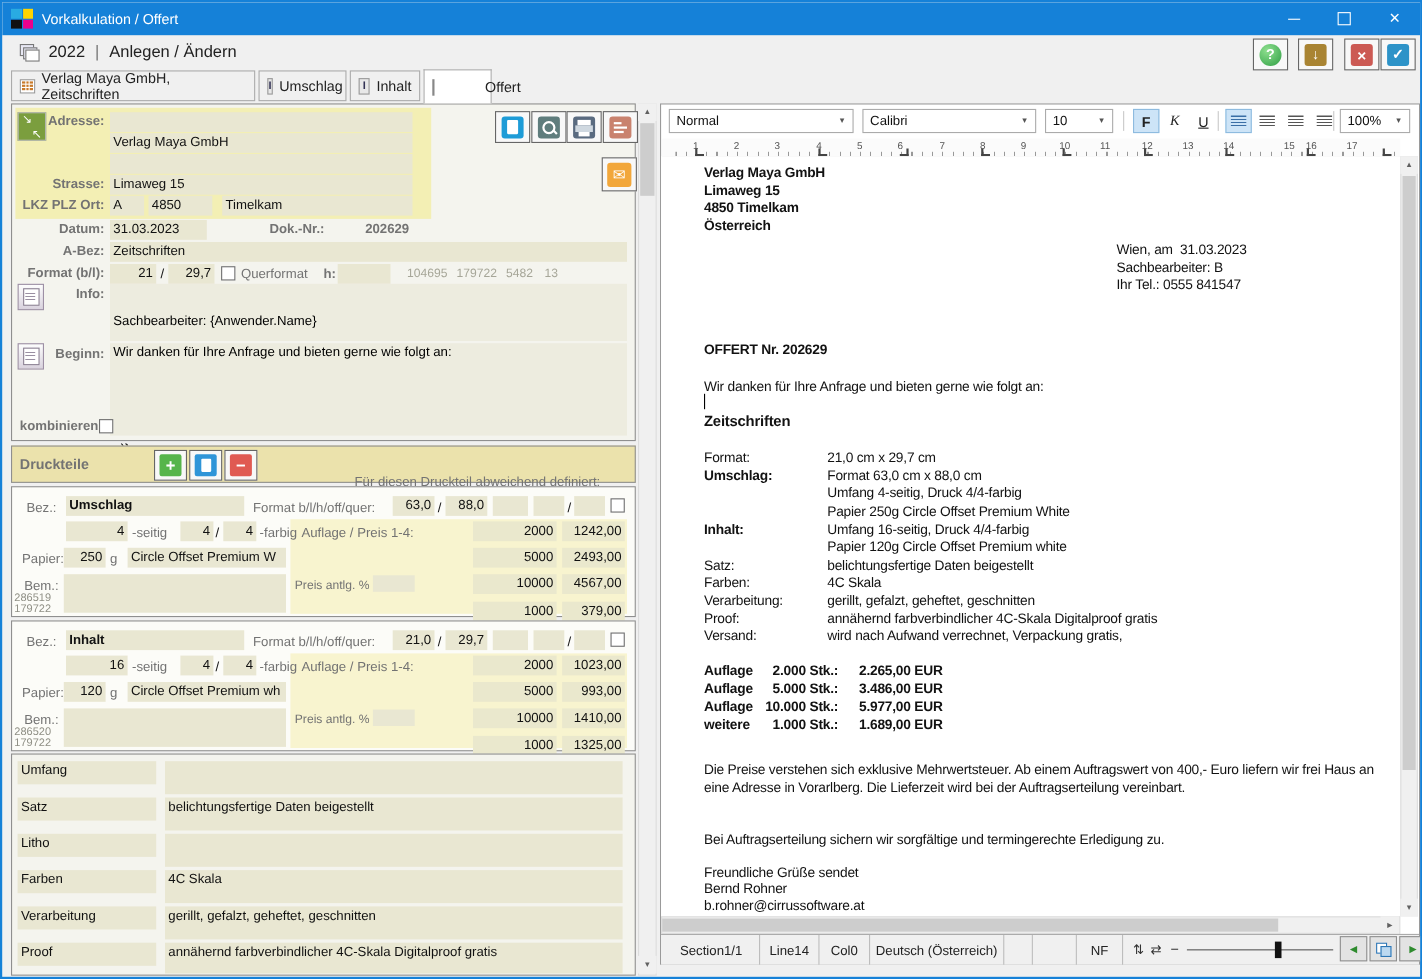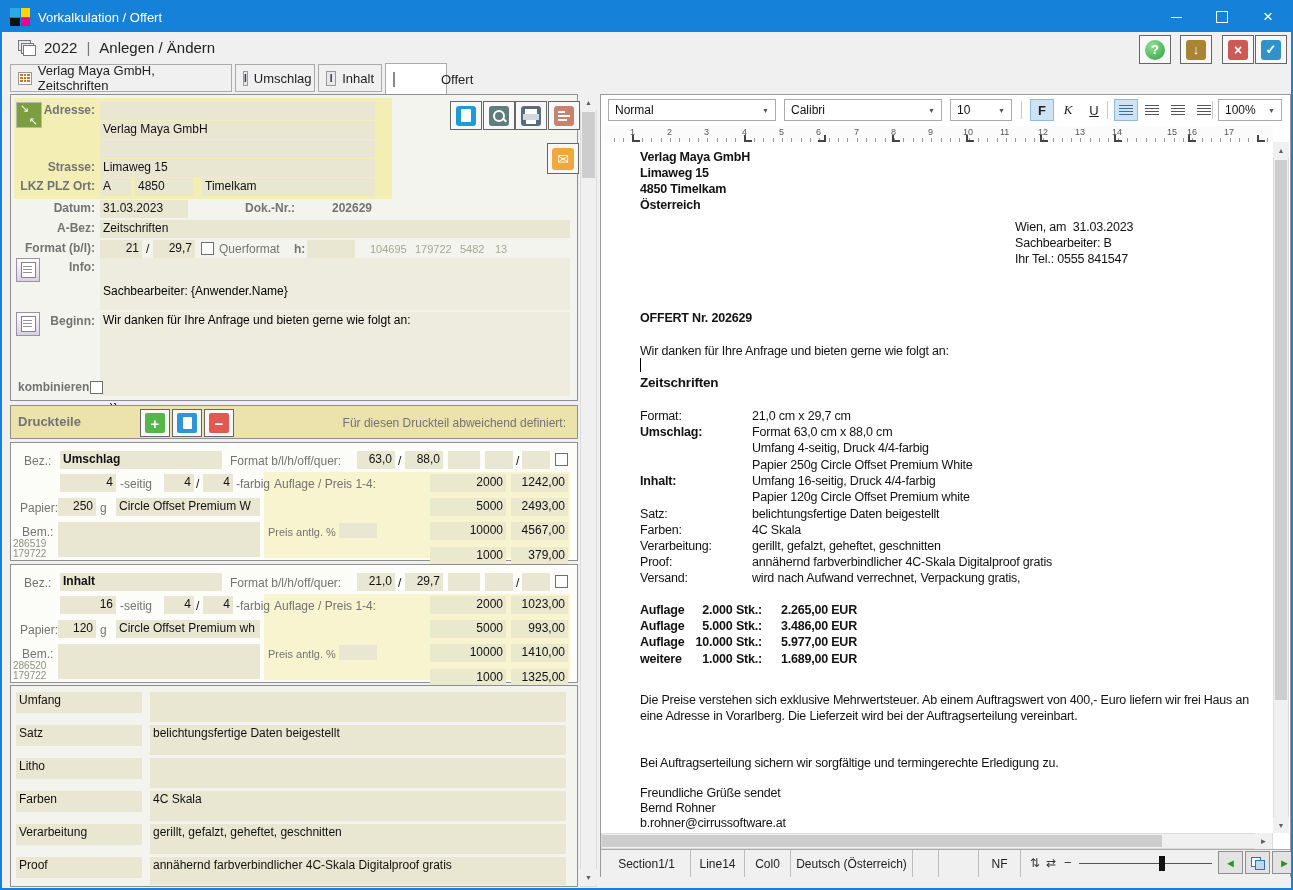--- a/index.html
+++ b/index.html
@@ -263,21 +263,21 @@
       <span class="ic sq" style="width:20px;height:20px;background:#56b54b;font-size:15px;">+</span>
     </div>
   <div class="abtn" style="left:170px;top:407px;width:28px;height:26px;top:407px;">
       <span class="ic sq" style="width:20px;height:20px;background:#2f95d8;">
         <i style="width:9px;height:12px;background:#fff;border-radius:1px;"></i>
       </span>
     </div>
   <div class="abtn" style="left:202px;top:407px;width:28px;height:26px;top:407px;">
       <span class="ic sq" style="width:20px;height:20px;background:#e05a52;font-size:15px;">−</span>
     </div>
-  <div class="lbl plain" style="left:300px;top:414px;width:264px;text-align:right;font-weight:normal;">Für diesen Druckteil abweichend definiert:</div>
+  <div class="lbl plain" style="left:300px;top:429px;width:264px;text-align:center;font-weight:normal;">Für diesen Druckteil abweichend definiert:</div>
 
   <div class="box" style="left:8px;top:440px;width:568px;height:119px;background:#fcfcf8;"></div>
   <div class="abs" style="left:262px;top:470px;width:306px;height:86px;background:#f8f4cf;"></div>
   <div class="lbl plain" style="left:22px;top:452px;font-weight:normal;">Bez.:</div>
   <div class="fld" style="left:58px;top:449px;width:162px;font-weight:bold;">Umschlag</div>
   <div class="lbl plain" style="left:228px;top:452px;font-weight:normal;">Format b/l/h/off/quer:</div>
   <div class="fld num" style="left:355px;top:449px;width:38px;">63,0</div>
   <div class="sep-slash" style="left:396px;top:452px;">/</div>
   <div class="fld num" style="left:403px;top:449px;width:38px;">88,0</div>
   <div class="fld" style="left:446px;top:449px;width:32px;"></div>

